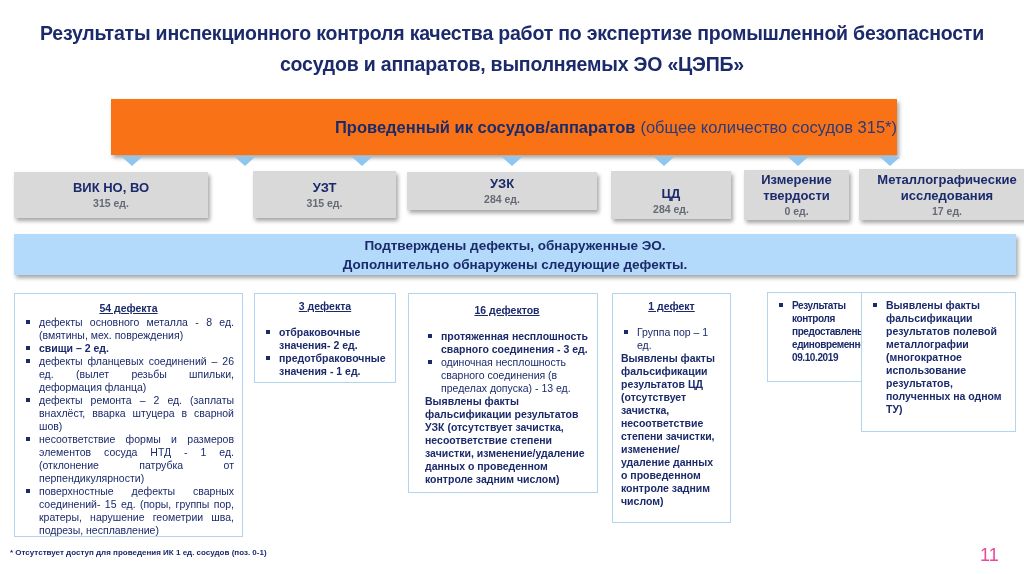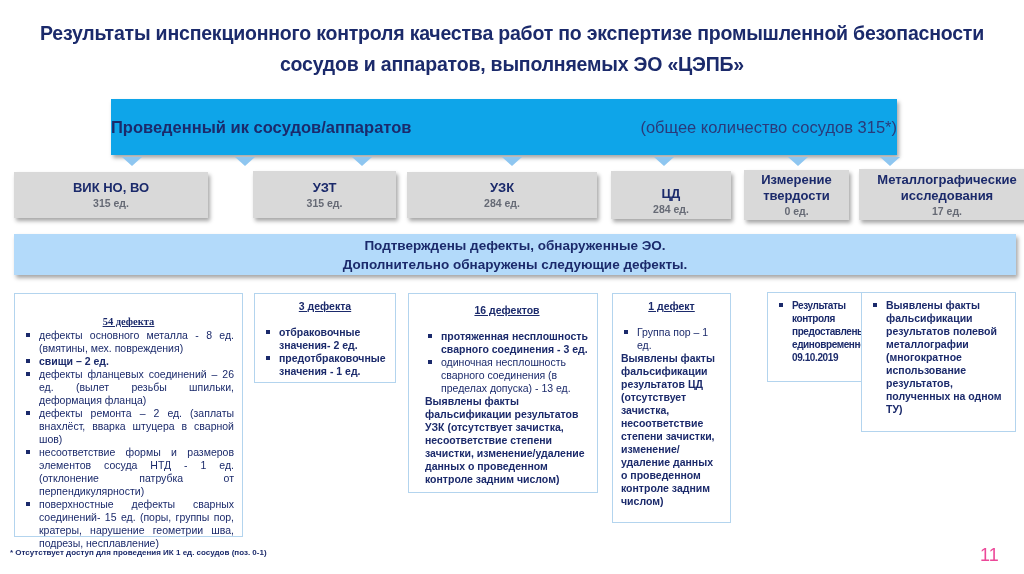--- a/index.html
+++ b/index.html
@@ -7,23 +7,23 @@
   body { position: relative; font-family: "Liberation Sans", "DejaVu Sans", sans-serif; color: #1b2a6b; }
 
   .title {
     position: absolute; left: 20px; top: 18px; width: 984px;
     text-align: center; font-weight: bold; font-size: 19.5px; line-height: 31px;
     color: #1b2a6b; letter-spacing: -0.2px;
   }
 
   .top-banner {
     position: absolute; left: 111px; top: 99px; width: 786px; height: 56px;
-    background: #0ea5e9;
+    background: #f97316;
     box-shadow: 2px 3px 4px rgba(0,0,0,0.35);
-    display: flex; align-items: center; justify-content: space-between;
+    display: flex; align-items: center; justify-content: flex-end;
     font-size: 16.5px; color: #1b2a6b;
   }
   .top-banner b { font-weight: bold; margin-right: 5px; }
   .top-banner .normal { font-weight: normal; color: #2a3a7a; }
 
   .pointer {
     position: absolute; top: 157px; width: 0; height: 0;
     border-left: 10px solid transparent; border-right: 10px solid transparent;
     border-top: 9px solid #8ec6f0;
   }
@@ -88,21 +88,21 @@
 <div class="pointer" style="left:880px;"></div>
 
 <div class="method" style="left:14px; top:172px; width:194px; height:46px;">
   <span class="name">ВИК НО, ВО</span>
   <span class="count">315 ед.</span>
 </div>
 <div class="method" style="left:253px; top:171px; width:143px; height:47px;">
   <span class="name">УЗТ</span>
   <span class="count">315 ед.</span>
 </div>
-<div class="method" style="left:407px; top:172px; width:190px; height:46px;text-align:center;">
+<div class="method" style="left:407px; top:172px; width:190px; height:38px;text-align:center;">
   <span class="name">УЗК</span>
   <span class="count">284 ед.</span>
 </div>
 <div class="method" style="left:611px; top:171px; width:120px; height:48px;">
   <span class="name" style="margin-top:12px;">ЦД</span>
   <span class="count">284 ед.</span>
 </div>
 <div class="method" style="left:744px; top:170px; width:105px; height:50px;">
   <span class="name">Измерение твердости</span>
   <span class="count">0 ед.</span>
@@ -111,21 +111,21 @@
   <span class="name">Металлографические исследования</span>
   <span class="count">17 ед.</span>
 </div>
 
 <div class="mid-banner">
   <div>Подтверждены дефекты, обнаруженные ЭО.</div>
   <div>Дополнительно обнаружены следующие дефекты.</div>
 </div>
 
 <div class="card" style="left:14px; top:293px; width:229px; height:244px;">
-  <div class="head" style="margin-top:15px;font-family:Liberation Serif, serif;">54 дефекта</div>
+  <div class="head" style="margin-top:2px;">54 дефекта</div>
   <ul class="just">
     <li>дефекты основного металла - 8 ед. (вмятины, мех. повреждения)</li>
     <li class="b">свищи – 2 ед.</li>
     <li>дефекты фланцевых соединений – 26 ед. (вылет резьбы шпильки, деформация фланца)</li>
     <li>дефекты ремонта – 2 ед. (заплаты внахлёст, вварка штуцера в сварной шов)</li>
     <li>несоответствие формы и размеров элементов сосуда НТД - 1 ед. (отклонение патрубка от перпендикулярности)</li>
     <li>поверхностные дефекты сварных соединений- 15 ед. (поры, группы пор, кратеры, нарушение геометрии шва, подрезы, несплавление)</li>
   </ul>
 </div>
 

